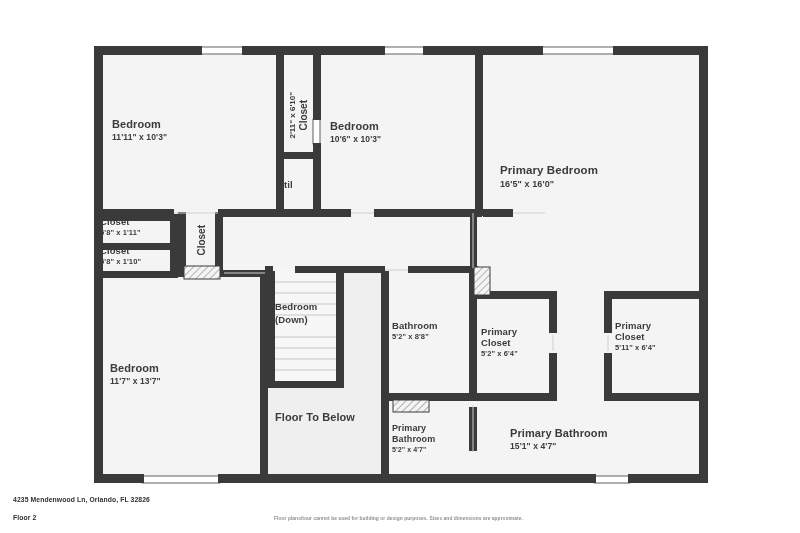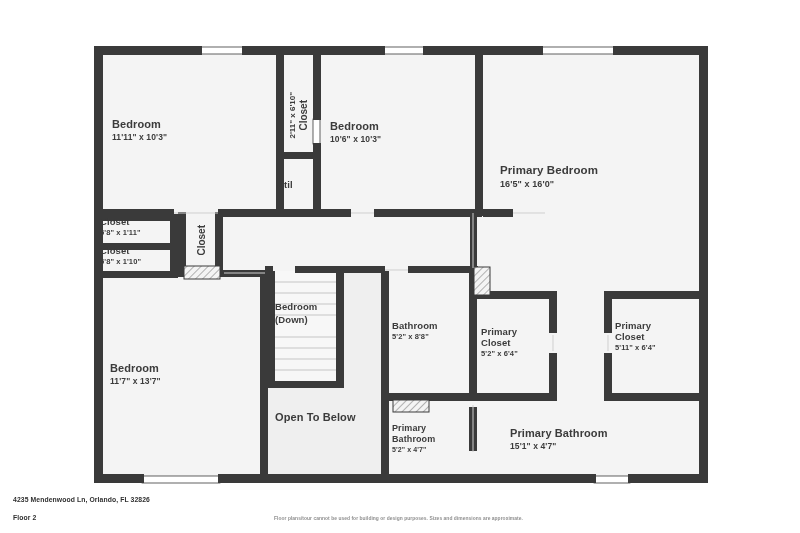--- a/index.html
+++ b/index.html
@@ -298,21 +298,21 @@
     <span class="rname">Bedroom</span>
     <span class="rdim">11'7" x 13'7"</span>
   </div>
 
   <div class="room-label small" style="left:275px; top:301px; width:64px;">
     <span class="rname">Bedroom</span>
     <span class="rdim" style="font-size:9.5px;">(Down)</span>
   </div>
 
   <div class="room-label" style="left:275px; top:411px; width:110px;">
-    <span class="rname">Open To Below</span>
+    <span class="rname">Floor To Below</span>
   </div>
 
   <div class="room-label small" style="left:392px; top:320px; width:76px;">
     <span class="rname">Bathroom</span>
     <span class="rdim">5'2" x 8'8"</span>
   </div>
 
   <div class="room-label small" style="left:481px; top:326px; width:72px;">
     <span class="rname">Primary</span>
     <span class="rname">Closet</span>

